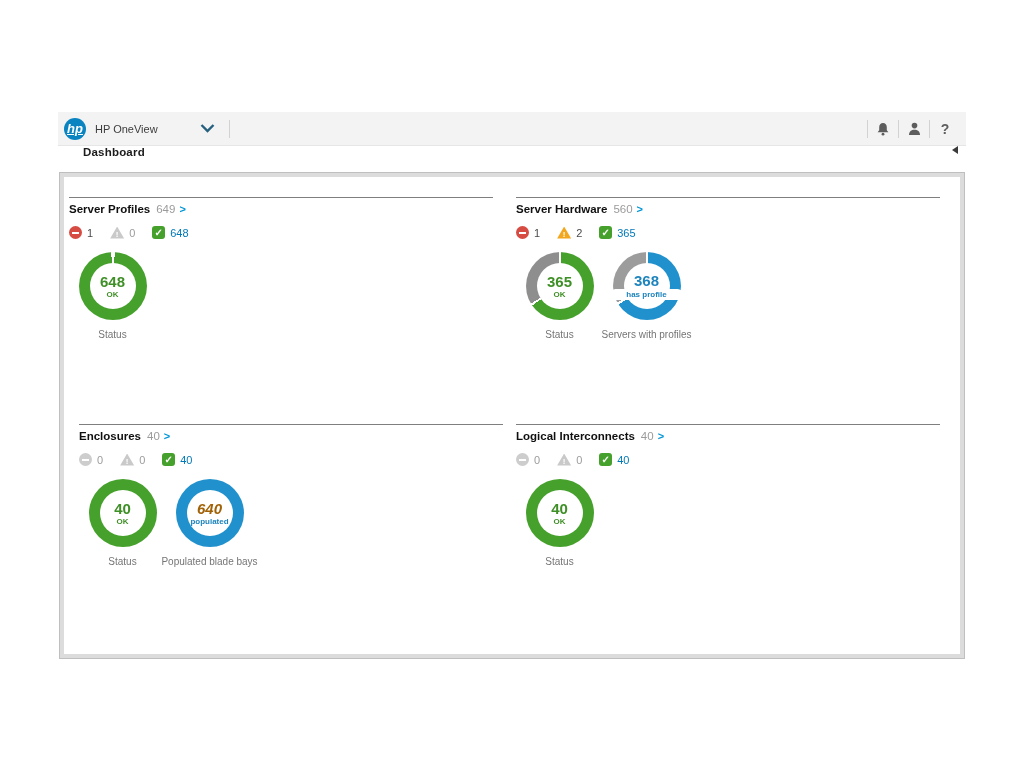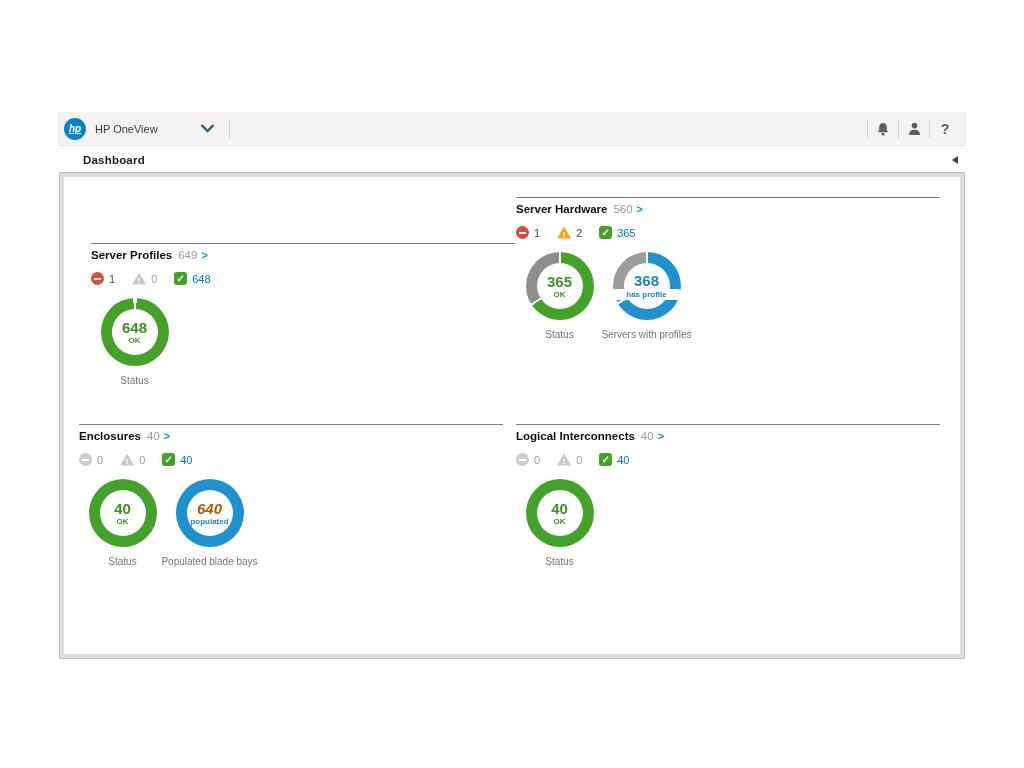--- a/index.html
+++ b/index.html
@@ -4,37 +4,37 @@
 <style>
   * { margin:0; padding:0; box-sizing:border-box; }
   html,body { background:#ffffff; width:1024px; height:768px; overflow:hidden;
               font-family:"Liberation Sans", sans-serif; }
   .app { position:absolute; left:58px; top:112px; width:908px; }
 
   
   .topbar { height:34px; background:#f3f3f3; border-bottom:1px solid #e6e6e6;
             display:flex; align-items:center; position:relative; }
   .hp-logo { width:22px; height:22px; border-radius:50%; background:#0a84c1;
-             color:#fff; font-style:italic; font-weight:bold; font-size:10px;
+             color:#fff; font-style:italic; font-weight:bold; font-size:13px;
              display:flex; align-items:center; justify-content:center; margin-left:6px;text-decoration:underline; }
   .app-name { font-size:11px; color:#3c3c3c; margin-left:9px; }
   .menu-chevron { margin-left:42px; display:flex; align-items:center; cursor:pointer; }
   .vsep { width:1px; height:18px; background:#d2d2d2; margin:0 0; }
   .sep-search { margin-left:14px; }
   .search-wrap { display:flex; align-items:center; margin-left:12px; }
   .search-input { border:none; outline:none; background:transparent; font-size:12.5px;
                   color:#555; width:220px; margin-left:7px;
                   font-family:"Liberation Sans", sans-serif; }
   .search-input::placeholder { color:#9a9a9a; }
   .top-right { position:absolute; right:6px; top:0; height:34px; display:flex; align-items:center; }
   .top-icon { width:30px; height:34px; display:flex; align-items:center; justify-content:center; cursor:pointer; }
   .help-glyph { font-size:14px; color:#5d5d5d; font-weight:bold; }
 
   
-  .pagebar { height:27px; background:#fff; display:flex; align-items:center; position:relative; }
+  .pagebar { height:27px; background:#fff; display:flex; position:relative; }
   .page-title { font-size:11.5px; font-weight:bold; color:#1c1c1c; margin-left:25px; letter-spacing:.2px; }
   .collapse-tri { position:absolute; right:8px; width:0; height:0;
                   border-top:4px solid transparent; border-bottom:4px solid transparent;
                   border-right:6px solid #3a3a3a; cursor:pointer; }
 
   
   .frame { margin:0 2px; height:485px; border:4px solid #dcdcdc;
            box-shadow:0 0 0 1px #bfbfbf; background:#fff; position:relative; }
 
   .panel { position:absolute; width:424px; }
@@ -110,21 +110,21 @@
     </div>
   </div>
 
   <div class="pagebar">
     <div class="page-title">Dashboard</div>
     <div class="collapse-tri"></div>
   </div>
 
   <div class="frame">
 
-    <div class="panel" style="left:27px; top:20px;margin-top:46px;">
+    <div class="panel" style="left:5px; top:20px;">
       <div class="panel-rule"></div>
       <div class="panel-head">
         <span class="panel-title">Server Profiles</span>
         <span class="panel-count">649</span>
         <span class="panel-arrow">&gt;</span>
       </div>
       <div class="stats-row">
         <span class="stat">
           <span class="ic-critical">
               <span class="bar"></span>

